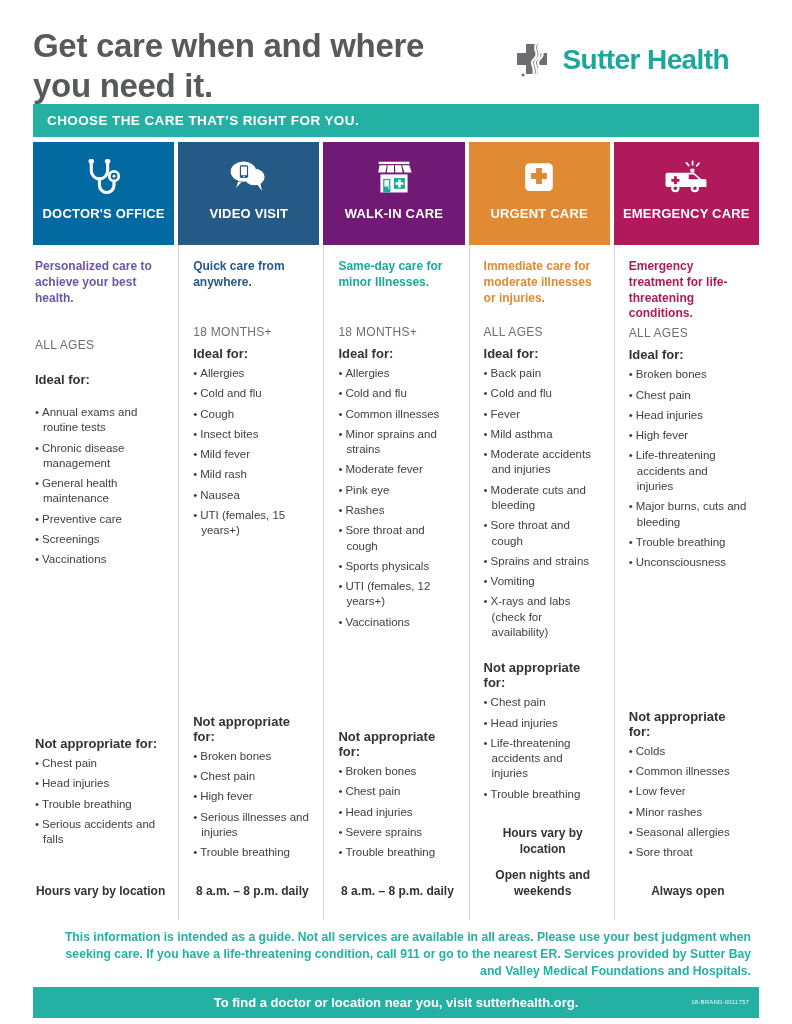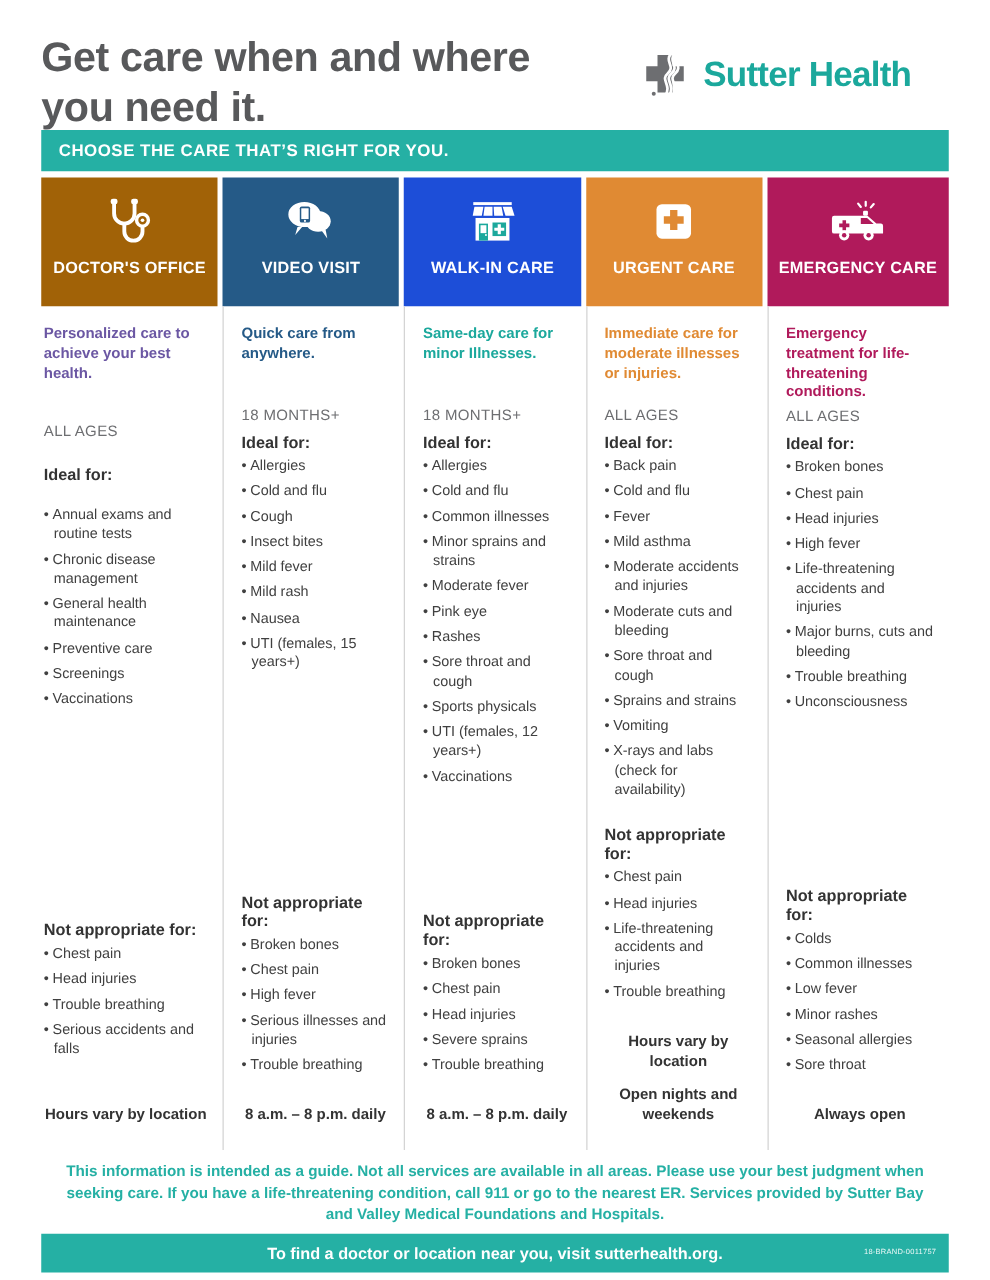--- a/index.html
+++ b/index.html
@@ -174,21 +174,21 @@
   .hours-line {
     font-size: 12px;
     font-weight: bold;
     line-height: 1.35;
     color: #333333;
     margin-bottom: 10px;
   }
 
   
   .disclaimer {
-    text-align: center;
+    text-align: right;
     color: #25B0A4;
     font-size: 12.2px;
     font-weight: bold;
     line-height: 1.42;
     padding: 9px 8px 6px;
   }
   .cta {
     background: #25B0A4;
     color: #ffffff;
     text-align: center;
@@ -228,21 +228,21 @@
       </span>
       <span class="brand-name">Sutter Health</span>
     </div>
   </div>
 
   <div class="banner">CHOOSE THE CARE THAT’S RIGHT FOR YOU.</div>
 
   <div class="grid">
 
     <div class="col">
-      <div class="col-head" style="background:#a16207">
+      <div class="col-head" style="background:#0369a1">
         <span class="head-icon">
           <svg viewBox="0 0 48 44" width="44" height="40" aria-hidden="true">
             <path d="M10 4 v10 a9 9 0 0 0 18 0 V4" stroke="#fff" stroke-width="3.4" fill="none" stroke-linecap="round"></path>
             <path d="M19 23 v7 a8 8 0 0 0 16 0 v-4" stroke="#fff" stroke-width="3.4" fill="none" stroke-linecap="round"></path>
             <circle cx="35" cy="20" r="5.2" stroke="#fff" stroke-width="3" fill="none"></circle>
             <circle cx="35" cy="20" r="1.6" fill="#fff"></circle>
             <rect x="7" y="1" width="6" height="5" rx="2" fill="#fff"></rect>
             <rect x="25" y="1" width="6" height="5" rx="2" fill="#fff"></rect>
           </svg>
         </span>
@@ -319,21 +319,21 @@
               </ul>
           </div>
           <div class="hours-block">
               <div class="hours-line">8 a.m. – 8 p.m. daily</div>
             </div>
         </div>
       </div>
     </div>
 
     <div class="col">
-      <div class="col-head" style="background:#1d4ed8">
+      <div class="col-head" style="background:#701a75">
         <span class="head-icon">
           <svg viewBox="0 0 48 42" width="44" height="38" aria-hidden="true">
             <rect x="7" y="3" width="34" height="2.6" fill="#fff"></rect>
             <path d="M8 7 h8 l-1.5 8 h-8 z M17 7 h7 l0 8 h-8 z M25 7 h7 l1.5 8 h-8 z M33 7 h8 l2.5 8 h-8 z" fill="#fff"></path>
             <rect x="9" y="17" width="30" height="20" fill="#fff"></rect>
             <rect x="12" y="22" width="8" height="15" fill="#1BA89C"></rect>
             <rect x="13.4" y="23.4" width="5.2" height="7" fill="#fff"></rect>
             <circle cx="18.2" cy="32" r="0.9" fill="#fff"></circle>
             <rect x="24" y="21" width="12" height="12" fill="#1BA89C"></rect>
             <path d="M28.6 22.6 h2.8 v3 h3 v2.8 h-3 v3 h-2.8 v-3 h-3 v-2.8 h3 z" fill="#fff"></path>

